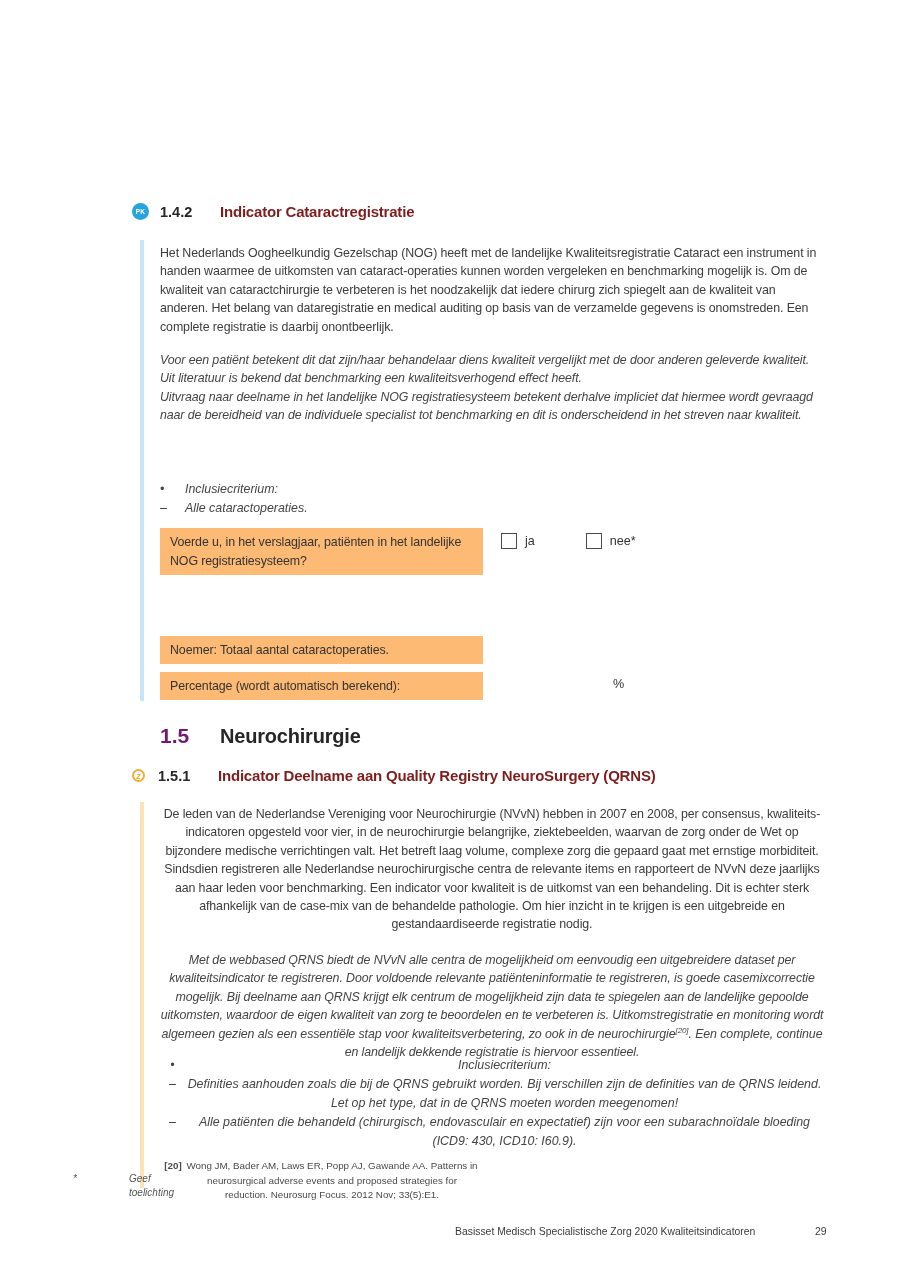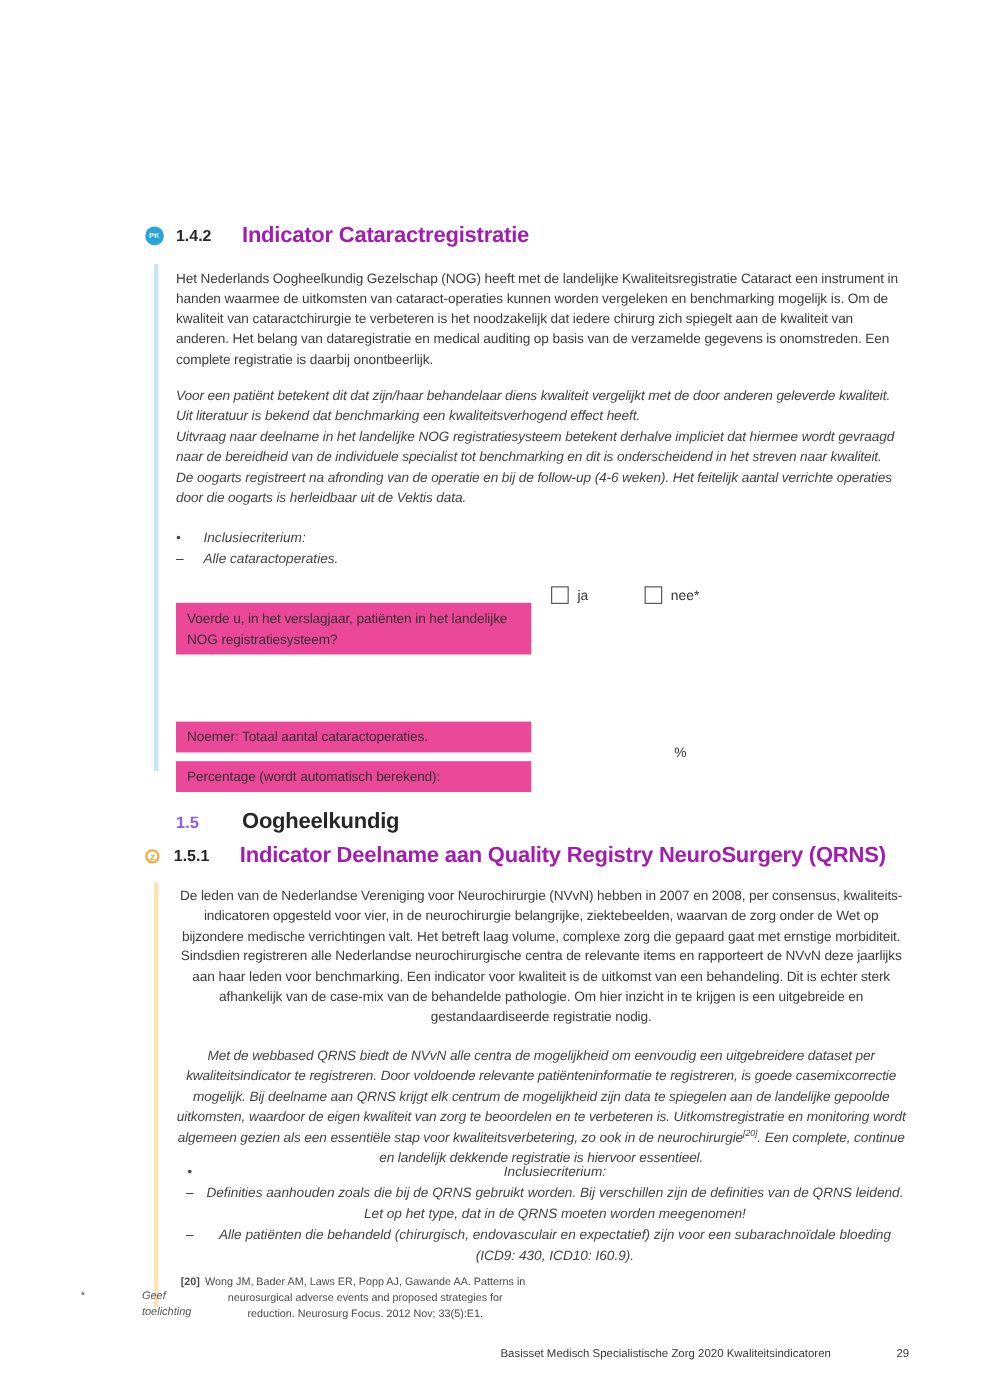--- a/index.html
+++ b/index.html
@@ -20,23 +20,23 @@
     flex:0 0 17px;
   }
   .badge-orange {
     width:13px; height:13px; border-radius:50%;
     border:2.2px solid #f3ac35; color:#f3ac35; background:#fff;
     font-size:9px; font-weight:bold; font-style:italic;
     display:flex; align-items:center; justify-content:center;
     flex:0 0 13px;
   }
   .h3num { margin-left:11px; width:60px; font-size:14.5px; font-weight:bold; color:#262626; }
-  .h3title { font-size:20px; font-weight:bold; color:#a21caf; letter-spacing:-0.2px; }
+  .h3title { font-size:15px; font-weight:bold; color:#7f1d1d; letter-spacing:-0.2px; }
   .h2row { position:absolute; left:160px; display:flex; align-items:baseline; }
-  .h2num { width:60px; font-size:15px; font-weight:bold; color:#8b5cf6;margin-top:16px; }
+  .h2num { width:60px; font-size:21px; font-weight:bold; color:#701a75; }
   .h2title { font-size:20px; font-weight:bold; color:#262626; letter-spacing:-0.2px; }
 
   
   .block { position:absolute; left:140px; width:686px; }
   .sidebar { position:absolute; left:0; top:0; bottom:0; width:4px; }
   .bar-blue { background:#c7e6f5; }
   .bar-orange { background:#fbe3b4; }
   .abs { position:absolute; }
 
   .body-text {
@@ -46,23 +46,23 @@
   .italic-text { font-style:italic; color:#444444; }
   sup.ref { font-size:8px; vertical-align:super; line-height:0; }
 
   
   .crit-row { display:flex; font-size:12.4px; line-height:19px; font-style:italic; color:#444; width:664px; }
   .crit-marker { width:25px; flex:0 0 25px; }
   .crit-text { flex:1; }
 
   
   .bluebox {
-    background:#ec4899; width:323px;
+    background:#fdba74; width:323px;
     font-size:12.4px; line-height:18.5px; letter-spacing:-0.1px;
-    color:#333; padding:5px 10px;margin-top:20px;
+    color:#333; padding:5px 10px;
   }
   .box-2line { height:47px; }
   .box-1line { height:28px; }
   .opts { display:flex; align-items:center; }
   .checkbox {
     width:16px; height:16px; background:#ffffff;
     border:1.4px solid #4a4a4a; display:inline-block; flex:0 0 16px;
   }
   .optlabel { font-size:12.6px; color:#333; margin-left:8px; }
   .pct { font-size:12.6px; color:#333; }
@@ -90,21 +90,20 @@
   </div>
 
   <div class="block" style="top:240px;height:461px;">
     <div class="sidebar bar-blue"></div>
 
     <p class="body-text abs" style="left:20px;top:4px;">Het Nederlands Oogheelkundig Gezelschap (NOG) heeft met de landelijke Kwaliteitsregistratie Cataract een instrument in handen waarmee de uitkomsten van cataract-operaties kunnen worden vergeleken en benchmarking mogelijk is. Om de kwaliteit van cataractchirurgie te verbeteren is het noodzakelijk dat iedere chirurg zich spiegelt aan de kwaliteit van anderen. Het belang van dataregistratie en medical auditing op basis van de verzamelde gegevens is onomstreden. Een complete registratie is daarbij onontbeerlijk.</p>
 
     <div class="abs" style="left:20px;top:111px;">
       <p class="body-text italic-text">Voor een patiënt betekent dit dat zijn/haar behandelaar diens kwaliteit vergelijkt met de door anderen geleverde kwaliteit. Uit literatuur is bekend dat benchmarking een kwaliteitsverhogend effect heeft.</p>
       <p class="body-text italic-text">Uitvraag naar deelname in het landelijke NOG registratiesysteem betekent derhalve impliciet dat hiermee wordt gevraagd naar de bereidheid van de individuele specialist tot benchmarking en dit is onderscheidend in het streven naar kwaliteit.</p>
-      <p class="body-text italic-text">De oogarts registreert na afronding van de operatie en bij de follow-up (4-6 weken). Het feitelijk aantal verrichte operaties door die oogarts is herleidbaar uit de Vektis data.</p>
     </div>
 
     <div class="abs" style="left:20px;top:240px;">
       <div class="crit-row">
         <span class="crit-marker">•</span>
         <span class="crit-text">Inclusiecriterium:</span>
       </div>
       <div class="crit-row">
         <span class="crit-marker">–</span>
         <span class="crit-text">Alle cataractoperaties.</span>
@@ -123,21 +122,21 @@
 
     <div class="bluebox box-1line abs" style="left:20px;top:432px;">Percentage (wordt automatisch berekend):</div>
 
     <div class="bluebox box-1line abs" style="left:20px;top:396px;">Noemer: Totaal aantal cataractoperaties.</div>
 
     <span class="pct abs" style="left:473px;top:437px;">%</span>
   </div>
 
   <div class="h2row" style="top:724px;">
     <span class="h2num">1.5</span>
-    <span class="h2title">Oogheelkundig</span>
+    <span class="h2title">Neurochirurgie</span>
   </div>
 
   <div class="h3row" style="top:767px;">
     <span class="badge-orange">z</span>
     <span class="h3num" style="margin-left:13px;">1.5.1</span>
     <span class="h3title">Indicator Deelname aan Quality Registry NeuroSurgery (QRNS)</span>
   </div>
 
   <div class="block" style="top:802px;height:386px;text-align:center;">
     <div class="sidebar bar-orange"></div>

